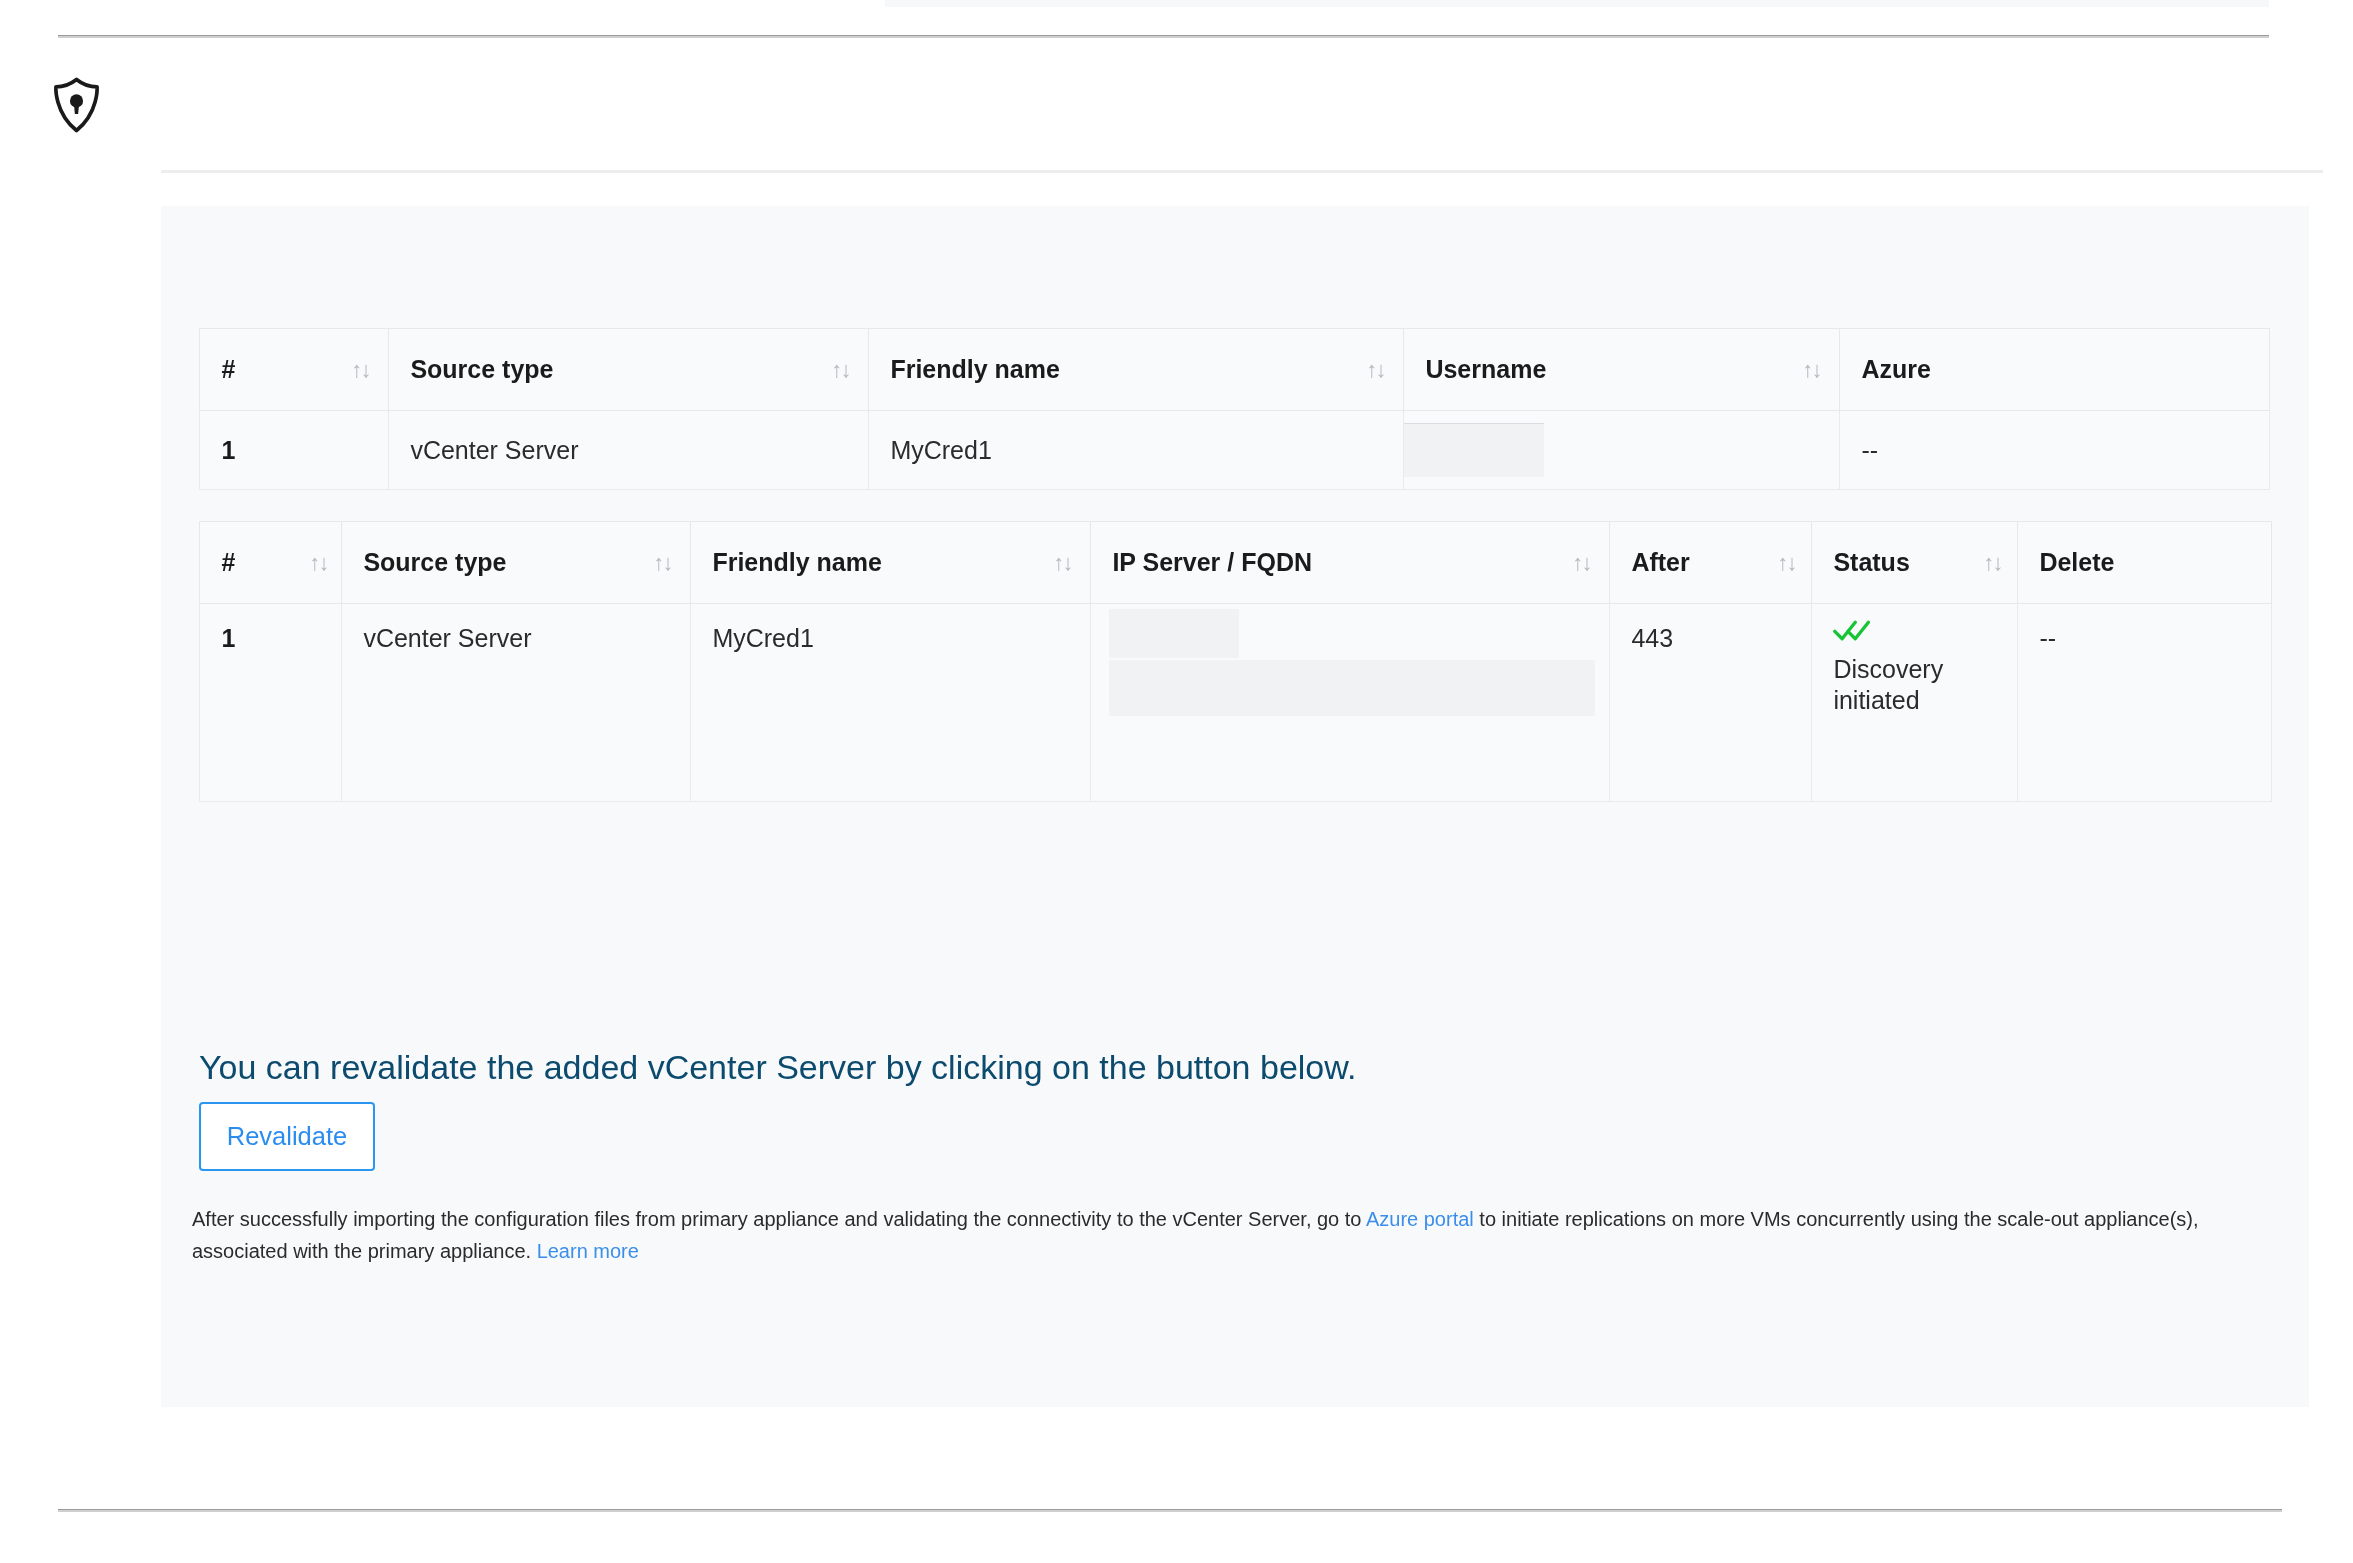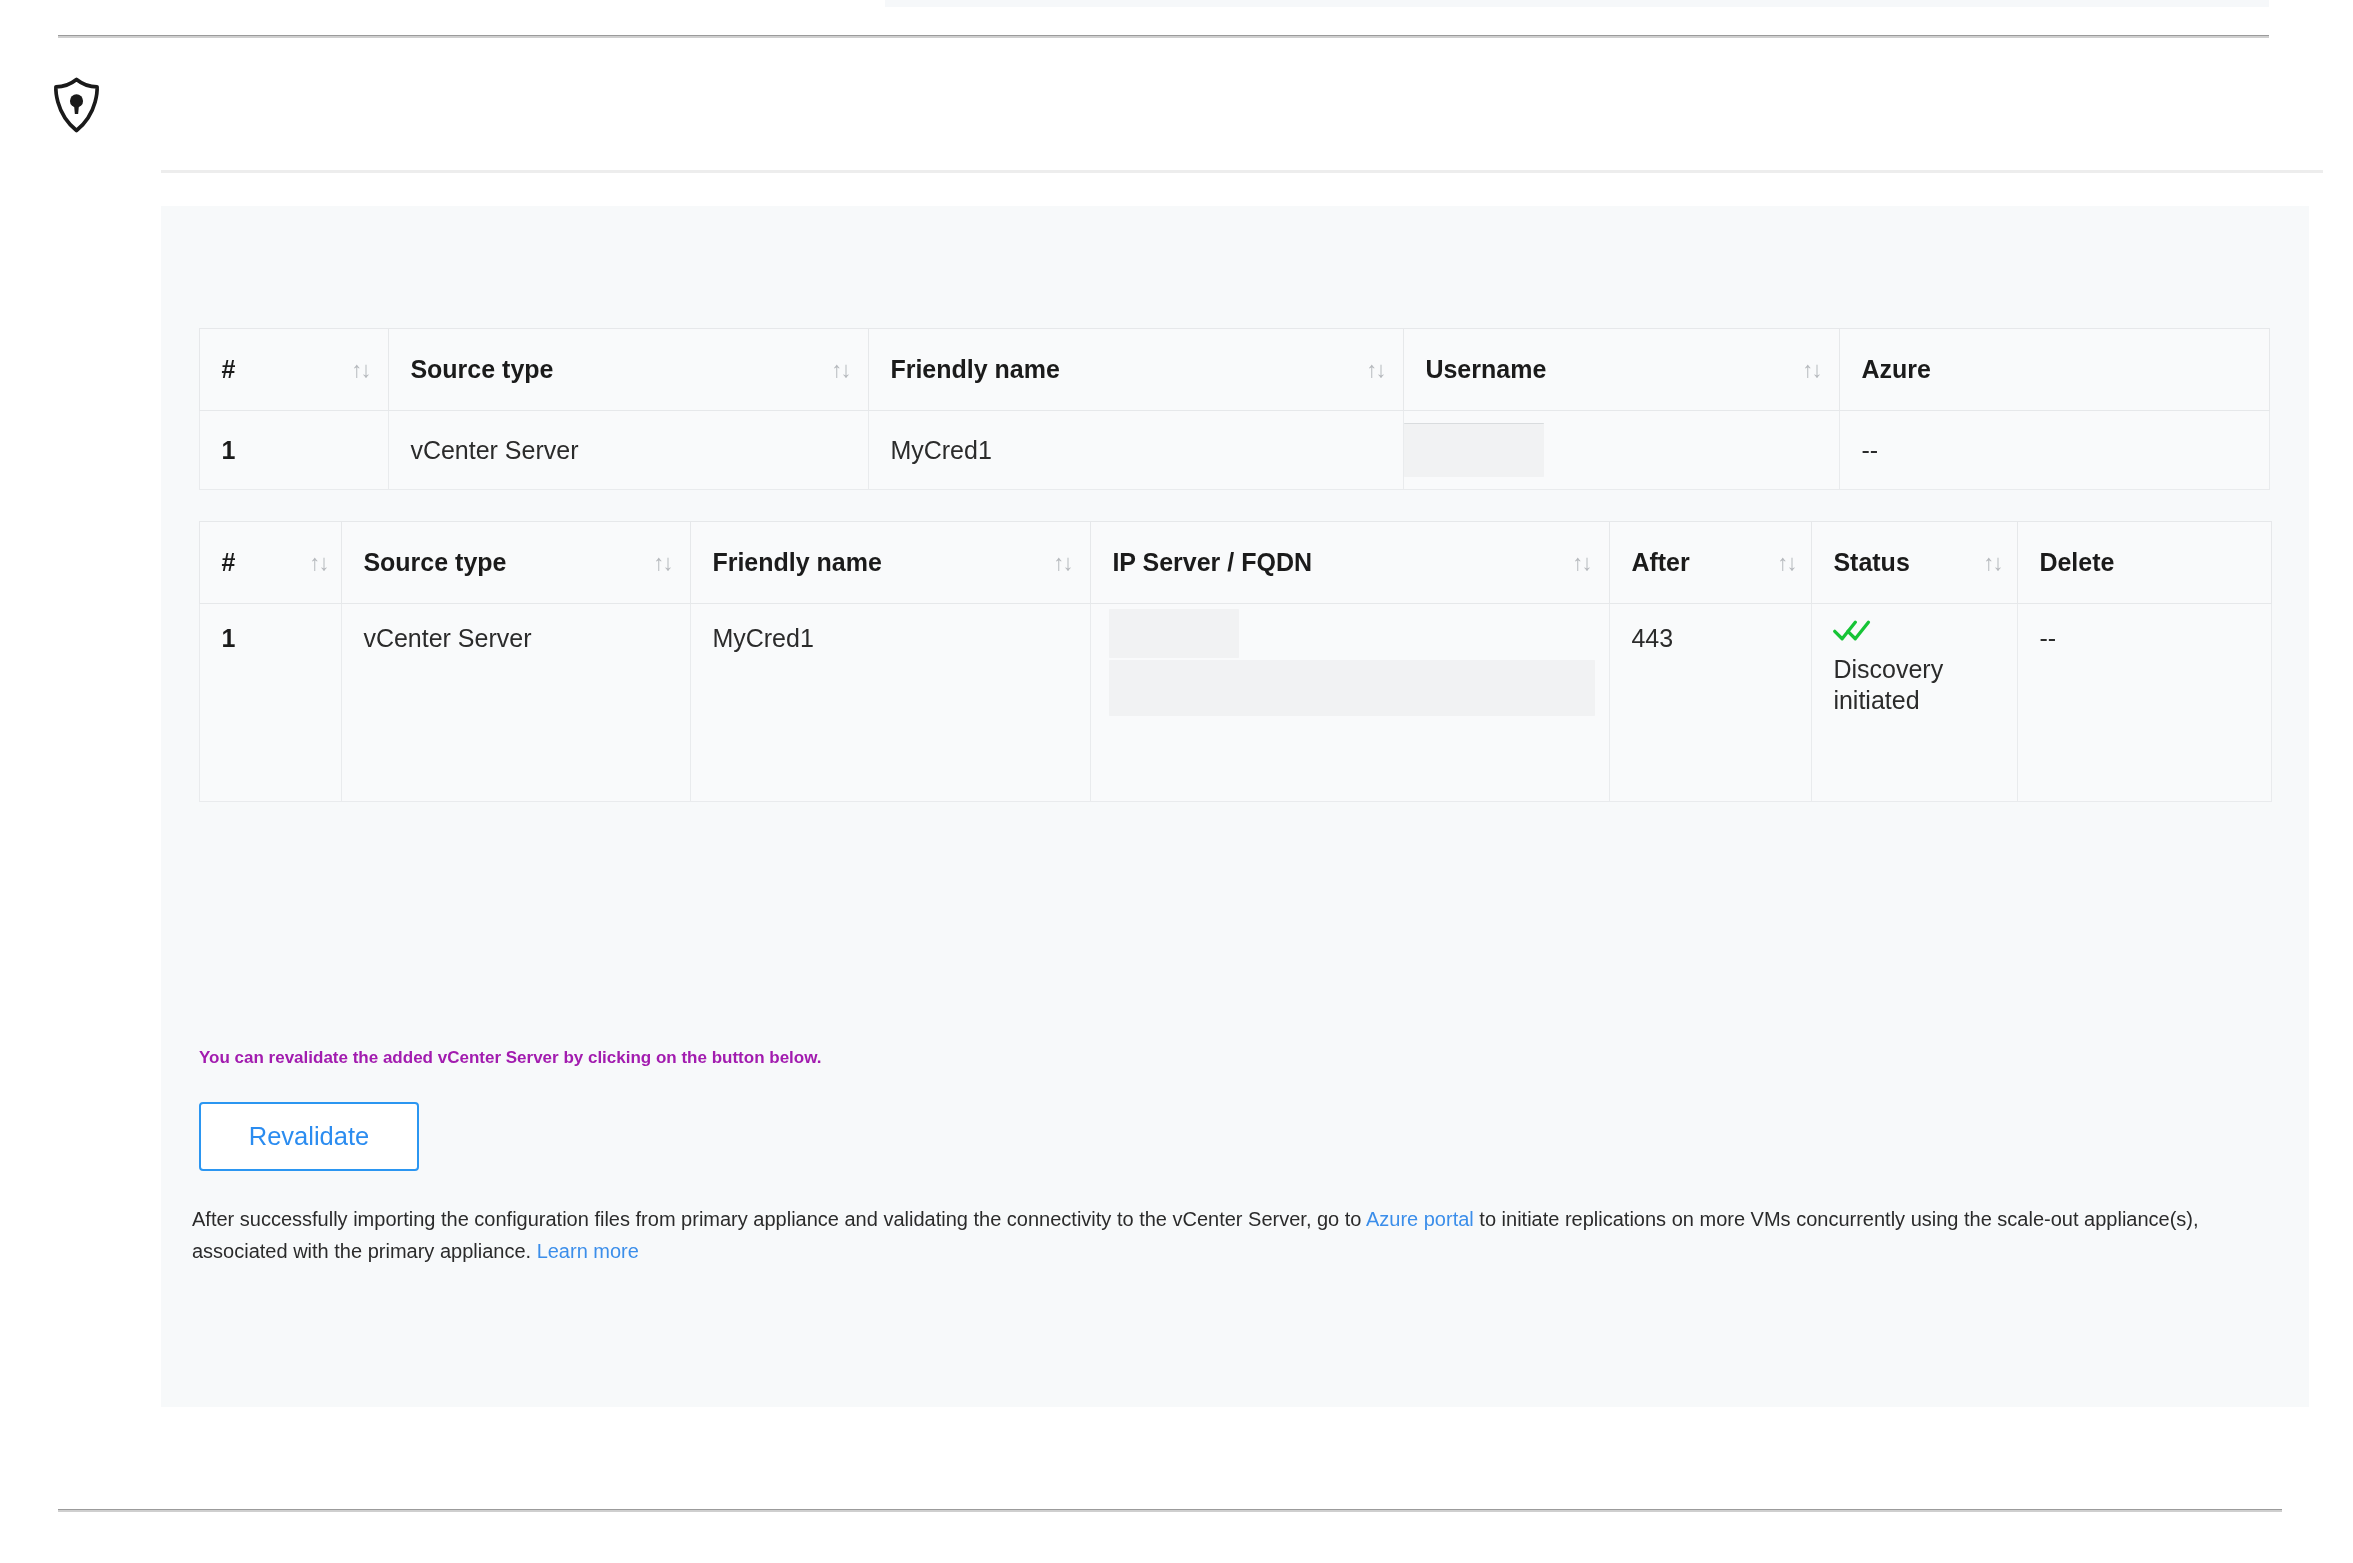--- a/index.html
+++ b/index.html
@@ -183,30 +183,29 @@
     line-height: 1.26;
     color: #2b2b2b;
     max-width: 165px;
   }
 
   
   .hint-text {
     position: absolute;
     left: 38px;
     top: 1048px;
-    font-size: 17px;
-    color: #a21caf;
+    font-size: 34px;
+    color: #0c4a6e;
     white-space: nowrap;
-    font-weight: bold;
   }
   .btn-revalidate {
     position: absolute;
     left: 38px;
     top: 1102px;
-    width: 220px;
+    width: 176px;
     height: 69px;
     background: #ffffff;
     border: 2.5px solid #2b96f1;
     border-radius: 4.1px;
     color: #2b8cf0;
     font-family: "Liberation Sans", sans-serif;
     font-size: 25.5px;
     cursor: pointer;
     padding: 0;
   }

